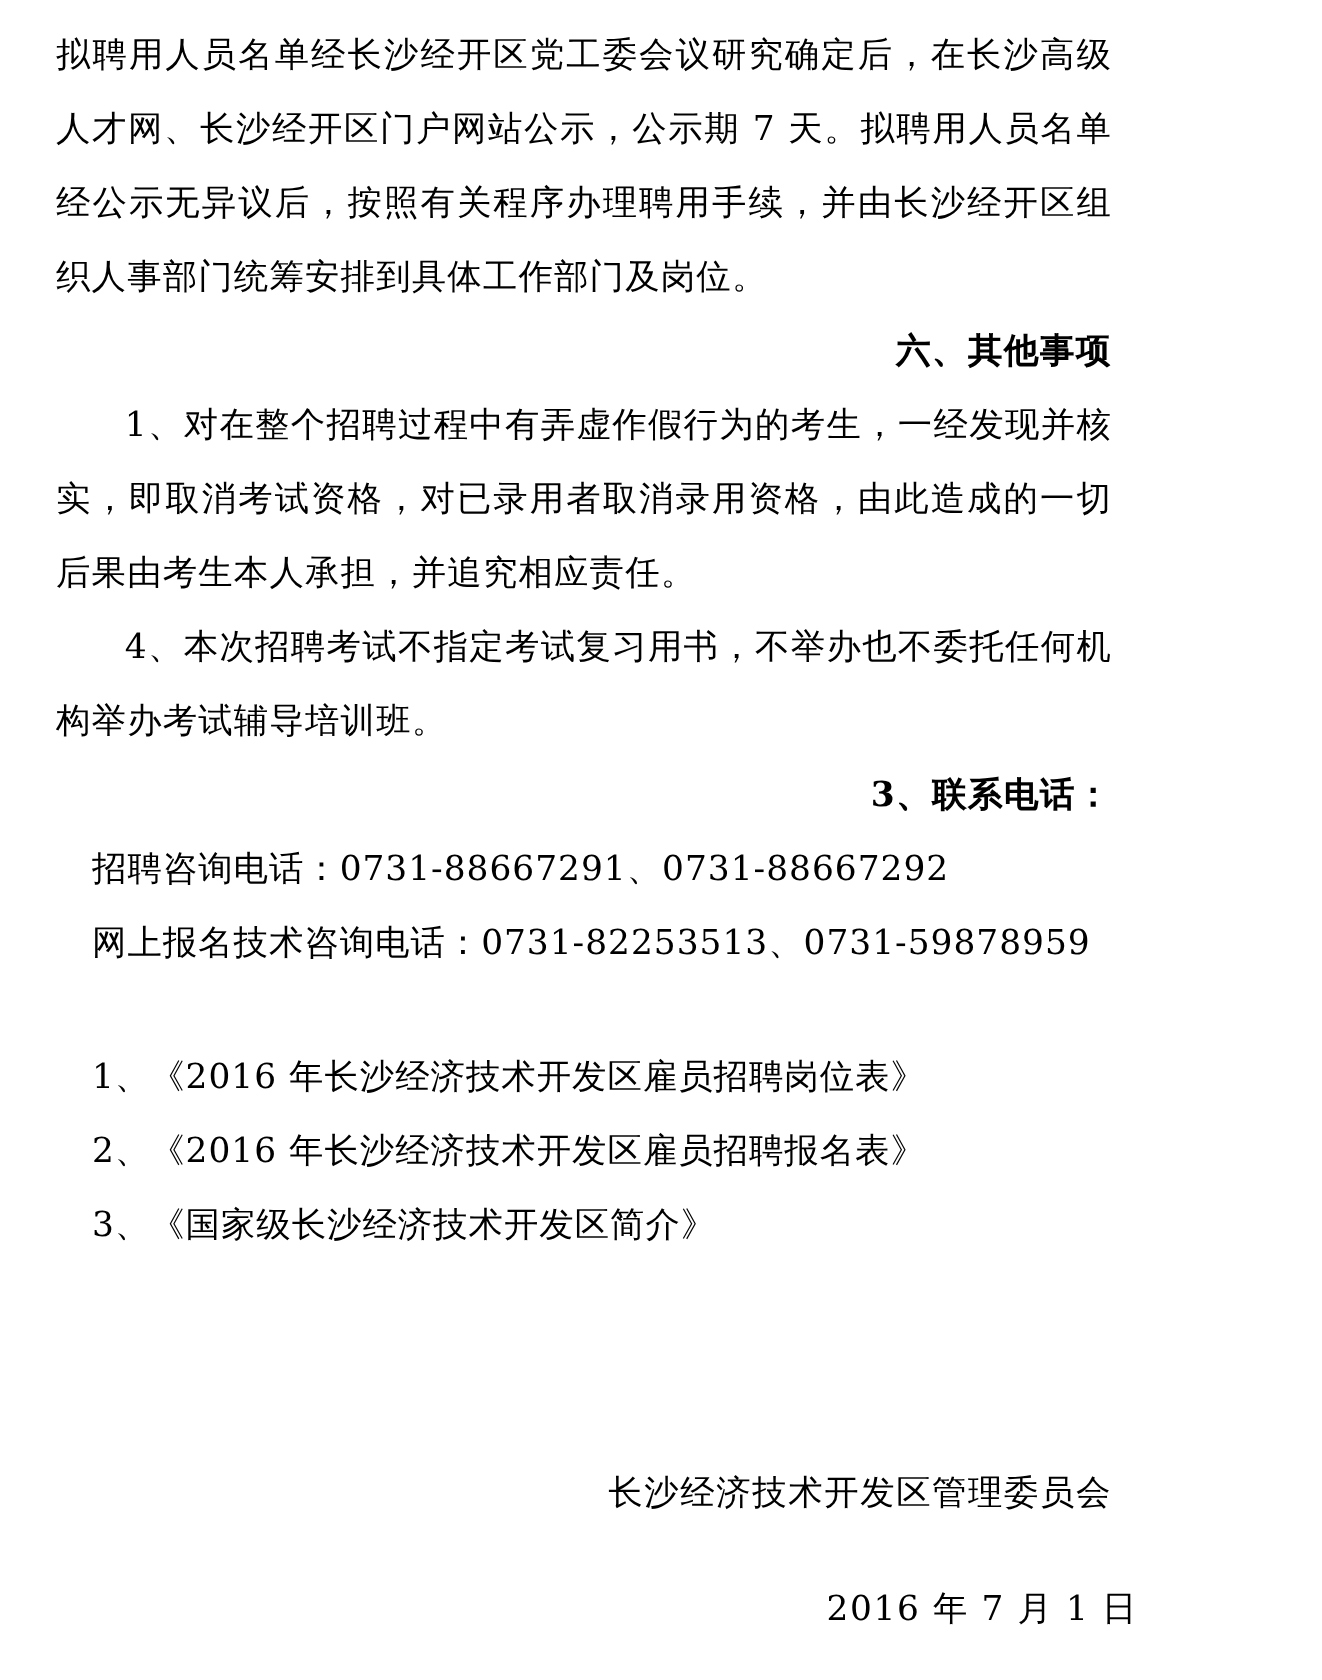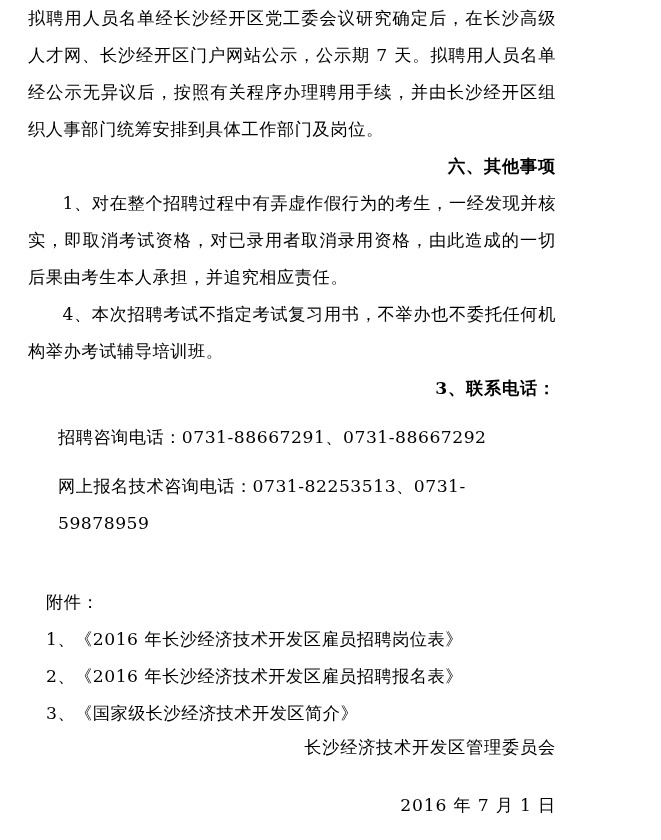--- a/index.html
+++ b/index.html
@@ -12,21 +12,21 @@
     background: #ffffff;
     font-family: "DejaVu Serif", "Liberation Serif", serif;
     color: #000000;
     overflow: hidden;
   }
   .page {
     position: relative;
     width: 584px;
     height: 840px;
     box-sizing: border-box;
-    padding: 0 28px;
+    padding: 10px 28px;
   }
   .para {
     font-size: 17.2px;
     line-height: 37px;
     text-align: justify;
     text-justify: inter-ideograph;
     letter-spacing: 0.6px;
     margin: 0;
     white-space: pre-wrap;
   }
@@ -46,36 +46,36 @@
   .attach-line {
     font-size: 17.2px;
     line-height: 37px;
     margin: 0;
     padding-left: 18px;
     letter-spacing: 0.5px;
   }
   .contact-line {
     font-size: 17.2px;
     line-height: 37px;
-    margin: 12px;
+    margin: 0;
     padding-left: 18px;
     letter-spacing: 0.5px;
   }
   .signature {
     position: absolute;
     right: 28px;
     bottom: 74px;
     font-size: 17.2px;
     line-height: 37px;
     text-align: right;
     letter-spacing: 0.8px;
   }
   .sign-date {
     position: absolute;
-    right: 28px;
+    right: 15px;
     bottom: 16px;
     font-size: 17.2px;
     line-height: 37px;
     text-align: right;
     letter-spacing: 0.8px;
   }
 </style>
 </head>
 <body>
 
@@ -90,21 +90,20 @@
   <p class="para indent">4、本次招聘考试不指定考试复习用书，不举办也不委托任何机构举办考试辅导培训班。</p>
 
   <p class="heading"><span>3、</span><span>联系电话：</span></p>
 
   <p class="contact-line">招聘咨询电话：0731-88667291、0731-88667292</p>
 
   <p class="contact-line">网上报名技术咨询电话：0731-82253513、0731-59878959</p>
 
   <div class="spacer-md"></div>
 
-  <p class="attach-line">附件：</p>
 
   <p class="attach-line">1、《2016 年长沙经济技术开发区雇员招聘岗位表》</p>
 
   <p class="attach-line">2、《2016 年长沙经济技术开发区雇员招聘报名表》</p>
 
   <p class="attach-line">3、《国家级长沙经济技术开发区简介》</p>
 
   <div class="signature">长沙经济技术开发区管理委员会</div>
   <div class="sign-date">2016 年 7 月 1 日</div>
 

